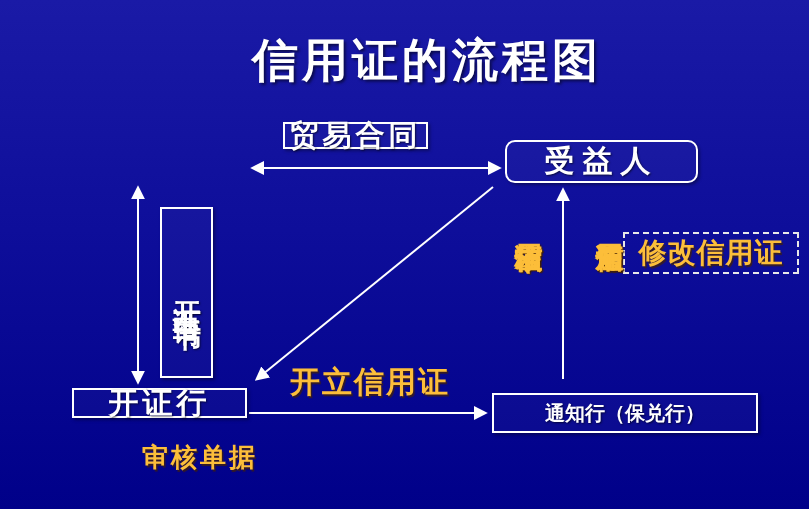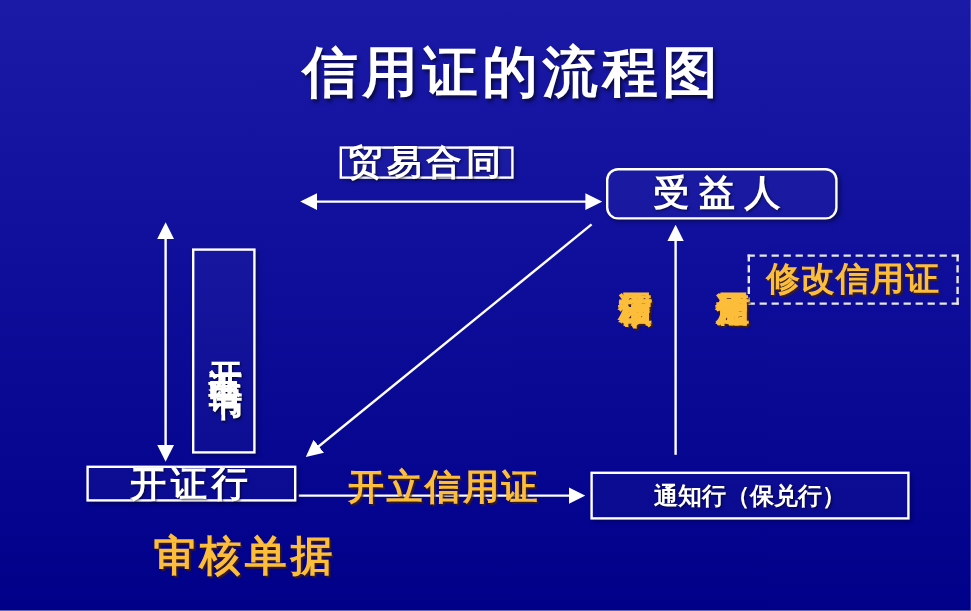--- a/index.html
+++ b/index.html
@@ -30,32 +30,32 @@
   .box-applicant{left:72px;top:141px;width:175px;height:41px;font-size:29px;letter-spacing:2px;}
   .box-contract{left:283px;top:122px;width:145px;height:27px;font-size:29px;letter-spacing:4px;}
   .box-beneficiary{left:505px;top:140px;width:193px;height:43px;font-size:30px;letter-spacing:8px;border-radius:10px;}
   .box-issuing{left:72px;top:388px;width:175px;height:30px;font-size:30px;letter-spacing:4px;}
   .box-advising{left:492px;top:393px;width:266px;height:40px;font-size:20px;letter-spacing:0px;}
   .box-application{
     left:160px;top:207px;width:53px;height:171px;font-size:28px;
     writing-mode:vertical-rl;text-orientation:upright;letter-spacing:5px;
   }
   .dashed-box{
-    position:absolute;left:623px;top:212px;width:176px;height:42px;
+    position:absolute;left:623px;top:232px;width:176px;height:42px;
     border:2px dashed #e8e8e8;
     display:flex;align-items:flex-end;justify-content:center;
     box-sizing:border-box;
   }
   .ytext{
     color:#fcbe3a;font-weight:bold;
     text-shadow:1.5px 1.5px 1px rgba(70,35,0,.75);
   }
   .label-amend{font-size:28px;letter-spacing:1px;}
-  .label-issue{position:absolute;left:290px;top:362px;font-size:30px;letter-spacing:2px;margin-top:24px;}
-  .label-examine-docs{position:absolute;left:128px;top:440px;font-size:35px;letter-spacing:3px;}
+  .label-issue{position:absolute;left:290px;top:362px;font-size:30px;letter-spacing:2px;}
+  .label-examine-docs{position:absolute;left:142px;top:440px;font-size:26px;letter-spacing:3px;}
   .vcol{
     position:absolute;top:221px;height:145px;
     writing-mode:vertical-rl;text-orientation:upright;
     font-size:28px;line-height:28px;letter-spacing:0;
   }
   .vcol-examine{left:514px;}
   .vcol-advise{left:595px;}
   .connectors{position:absolute;left:0;top:0;width:809px;height:509px;pointer-events:none;}
   .connectors line{stroke:#ffffff;stroke-width:2;}
 </style>

